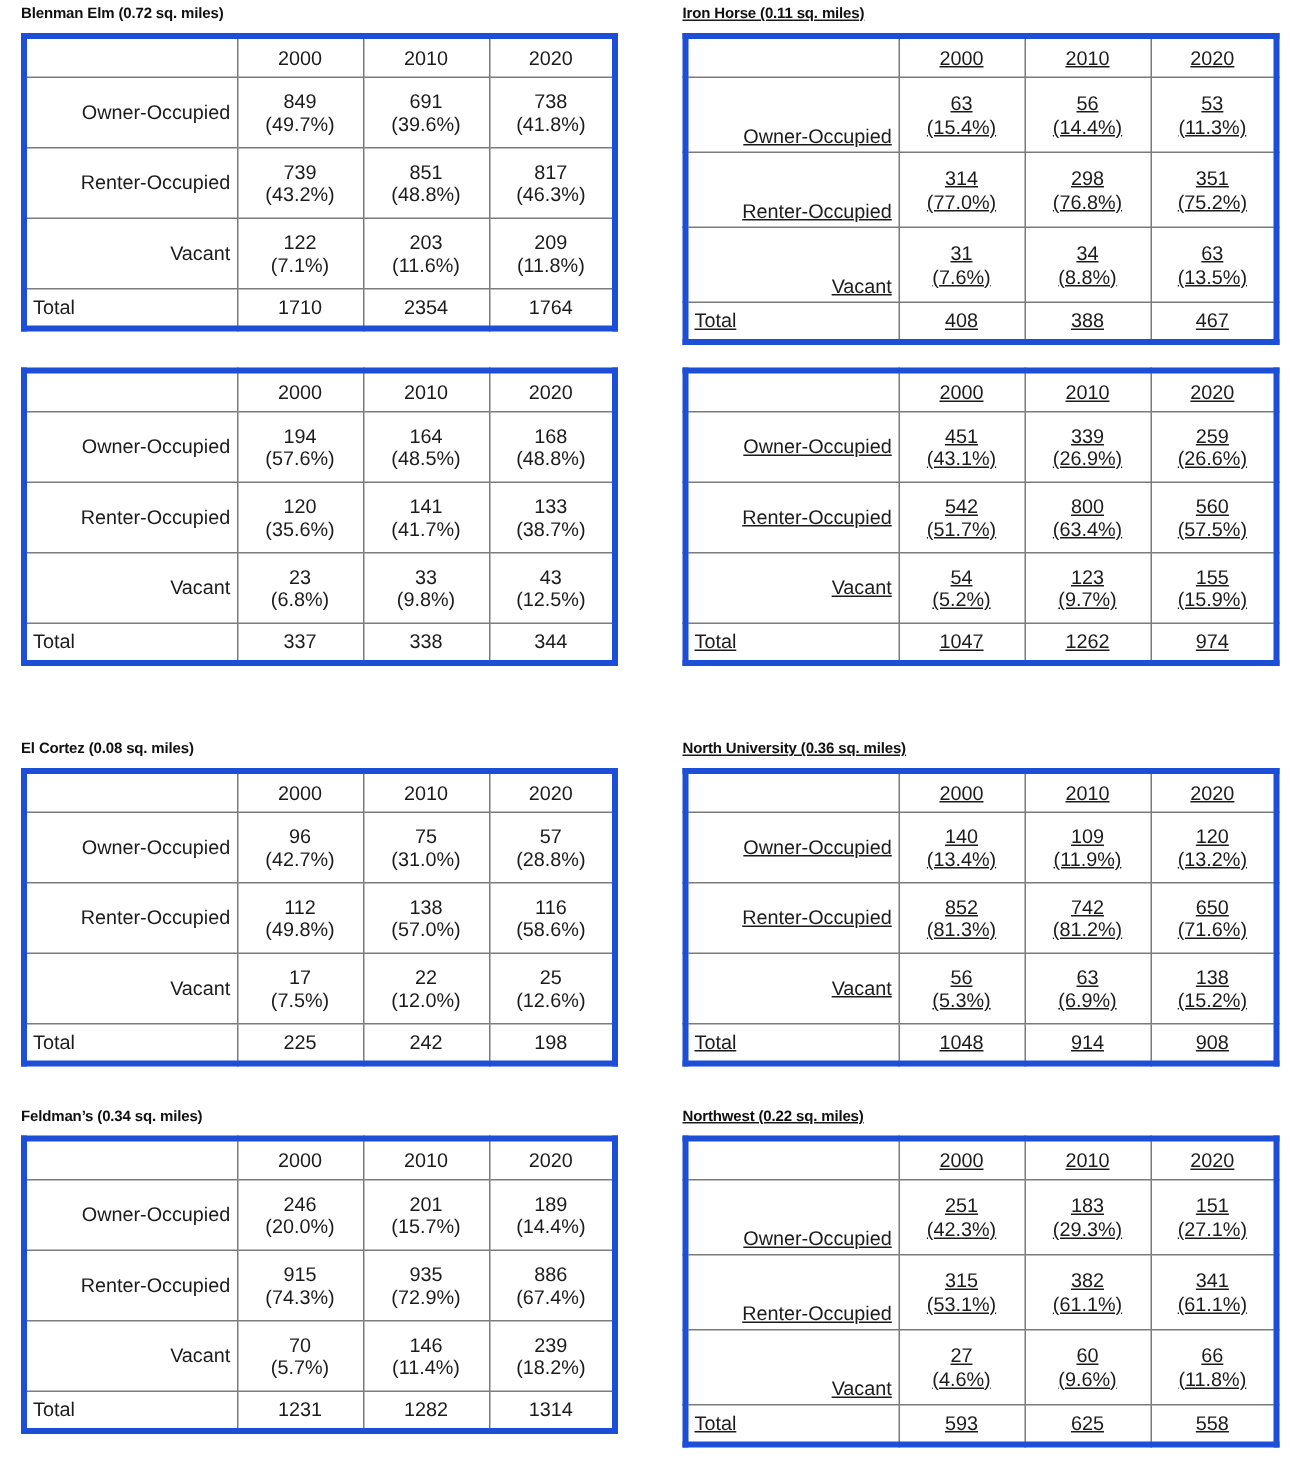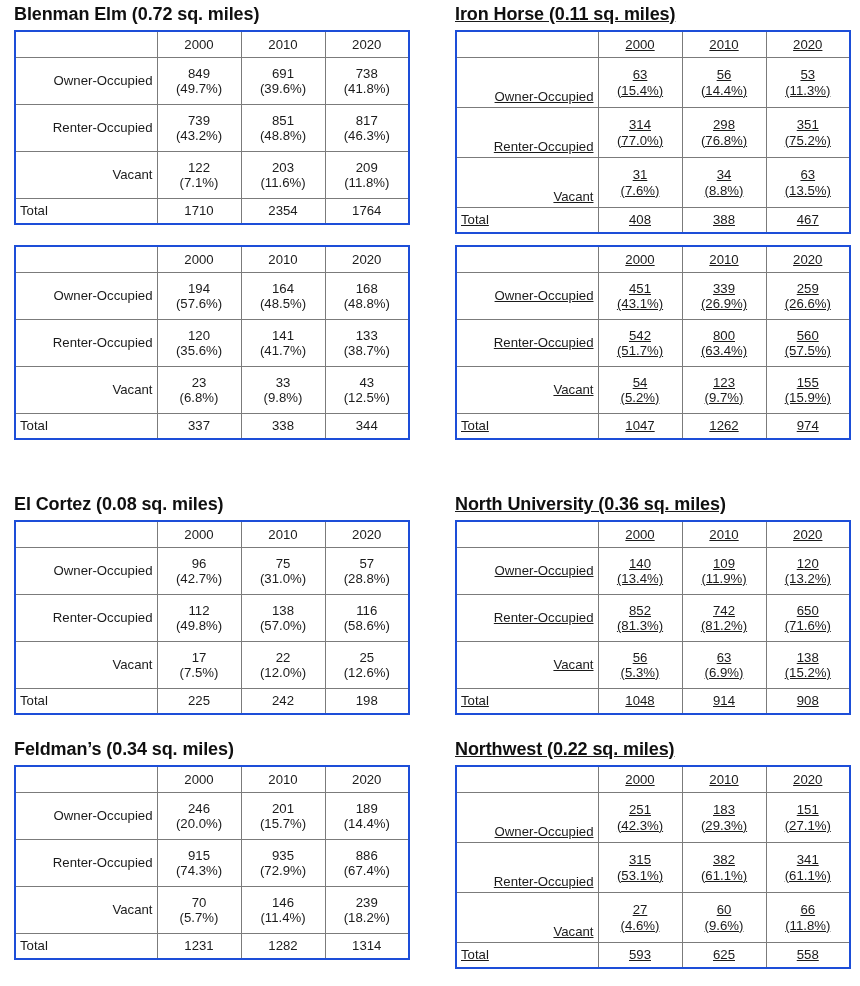--- a/index.html
+++ b/index.html
@@ -23,34 +23,34 @@
   }
 
   .panel {
     position: relative;
     box-sizing: border-box;
   }
   .panel.left  { padding: 0 0 0 14px; }
   .panel.right { padding: 0 0 0 10px; text-decoration: underline; }
 
   .panel-title {
-    font-size: 18px;
+    font-size: 10px;
     font-weight: bold;
     color: #101010;
     letter-spacing: -0.1px;
     line-height: 1;
     padding-top: 5px;
     padding-bottom: 7px;
     white-space: nowrap;
   }
 
   table.tenure {
     border-collapse: collapse;
     table-layout: fixed;
-    border: 2px solid #1d4ed8;
+    border: 4px solid #1d4ed8;
     background: #ffffff;
   }
   .panel.left  table.tenure { width: 395px; }
   .panel.right table.tenure { width: 388px; }
 
   table.tenure col.label-col { width: 142px; }
   table.tenure col.year-col  { width: 84px; }
 
   table.tenure th,
   table.tenure td {

